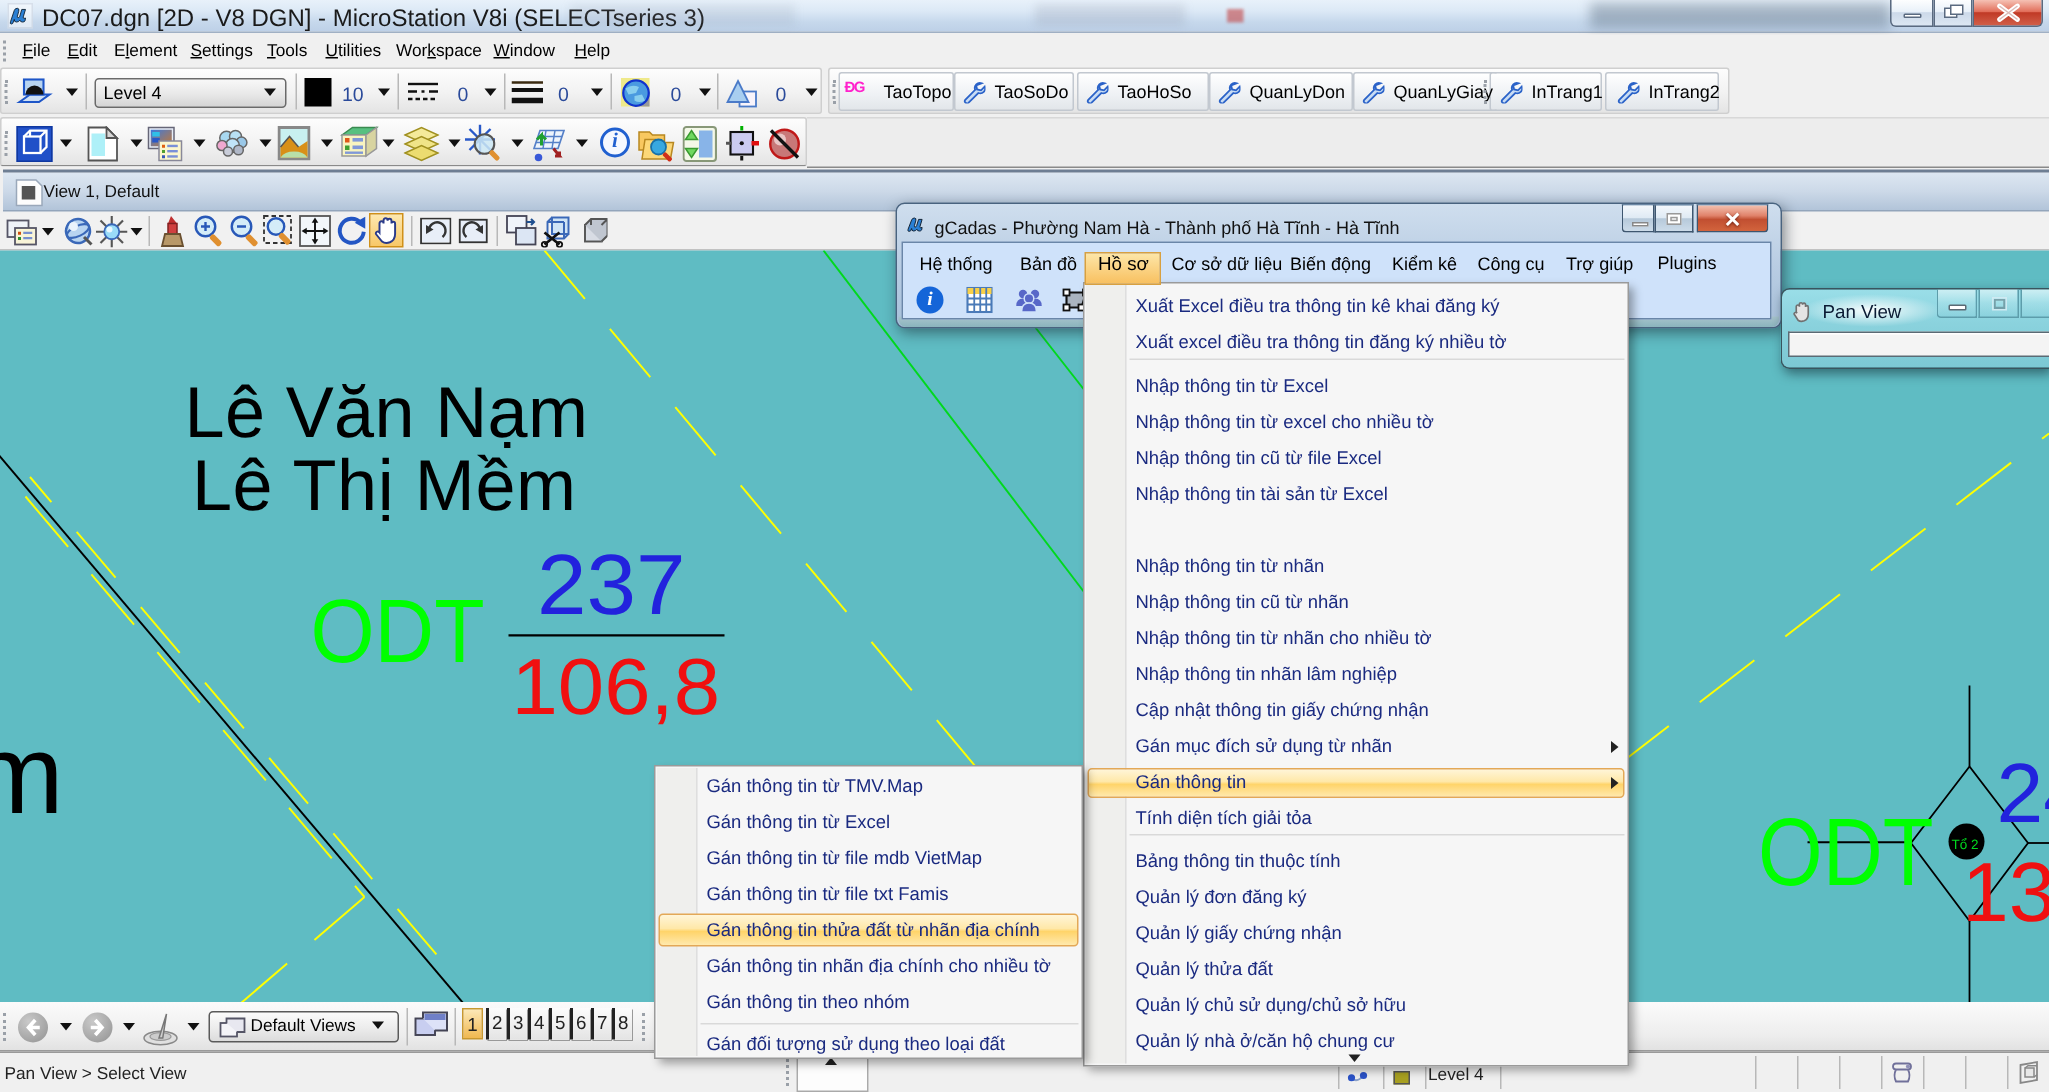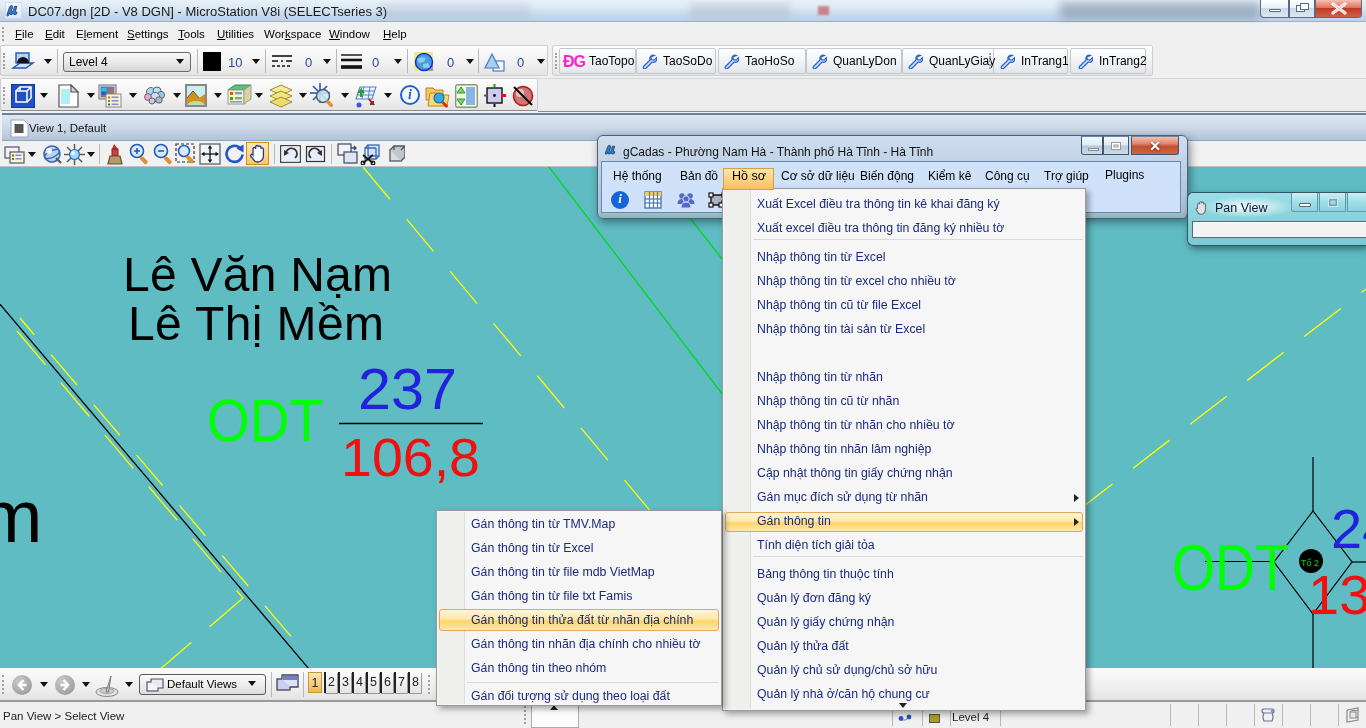--- a/index.html
+++ b/index.html
@@ -5,21 +5,21 @@
   * { margin:0; padding:0; box-sizing:border-box; }
   html,body { width:1366px; height:728px; overflow:hidden; }
   body { font-family:"Liberation Sans", sans-serif; font-size:12px; position:relative; background:#f0f0f0; }
   .abs { position:absolute; }
   
   #titlebar { left:0; top:0; width:1366px; height:22px;
     background:linear-gradient(180deg,#e8f1fa 0%,#dce9f6 35%,#c6d8ec 70%,#bdd0e7 100%);
     border-bottom:1px solid #a0b0c4; }
   .ghost { color:rgba(90,95,105,.42); font-size:11px; top:5px;margin-top:20px; }
   #mslogo { left:5px; top:2px; width:17px; height:17px; background:rgba(252,253,255,.55); border:1px solid rgba(190,200,215,.5); }
-  #title-text { left:28px; top:4px; color:#1a1a1a; font-size:13px; }
+  #title-text { left:28px; top:4px; color:#1a1a1a; font-size:16px; }
   .capbtn { top:0; height:18px; border:1px solid #5a6a80; border-top:none; }
   .capbtn.lite { background:linear-gradient(180deg,#fdfeff 0%,#e9f1f9 45%,#ccd9e9 50%,#dce7f3 100%); }
   .capbtn.red  { background:linear-gradient(180deg,#f5c1b4 0%,#e2705c 45%,#c03a26 50%,#d15f49 100%); }
   
   #menubar { left:0; top:23px; width:1366px; height:22px; background:#f0f0f0; }
   .mi { top:5px; color:#000; font-size:11.5px; }
   .mi u { text-decoration:underline; }
   
   .tb-panel { background:linear-gradient(180deg,#fdfdfd 0%,#f2f2f2 55%,#e4e4e4 100%);
     border:1px solid #cfcfcf; border-radius:2px; }
@@ -158,21 +158,21 @@
 </div>
 <div class="abs tb-panel" id="row1R">
   <div class="abs grip" style="left:2px; top:7px; height:16px;"></div>
   <div class="abs tbtn" style="left:6px; width:77px;"></div>
   <div class="abs tbtn" style="left:83px; width:80px;"></div>
   <div class="abs tbtn" style="left:165px; width:88px;"></div>
   <div class="abs tbtn" style="left:253px; width:96px;"></div>
   <div class="abs tbtn" style="left:349px; width:96px;"></div>
   <div class="abs tbtn" style="left:440px; width:75px;"></div>
   <div class="abs tbtn" style="left:517px; width:76px;"></div>
-  <div class="abs" style="left:10px; top:7px; color:#ff22cc; font-weight:bold; font-size:16px; letter-spacing:-1px;">ĐG</div>
+  <div class="abs" style="left:10px; top:7px; color:#ff22cc; font-weight:bold; font-size:10px; letter-spacing:-1px;">ĐG</div>
   <div class="abs btxt" style="left:36px;">TaoTopo</div>
   <svg class="abs wrench" style="left:88px; top:8px;" width="16" height="15" viewBox="0 0 16 15">
       <path d="M13.5 1.5 a3.4 3.4 0 0 0 -4.4 4.4 L2.5 12.5 a1.5 1.5 0 0 0 2.1 2.1 L11.2 8 a3.4 3.4 0 0 0 4.4 -4.4 L13 6.2 l-2.6 -0.6 -0.6 -2.6 Z" fill="#c8dcf4" stroke="#2a62c8" stroke-width="1.2"></path>
     </svg>
   <div class="abs btxt" style="left:110px;">TaoSoDo</div>
   <svg class="abs wrench" style="left:170px; top:8px;" width="16" height="15" viewBox="0 0 16 15">
       <path d="M13.5 1.5 a3.4 3.4 0 0 0 -4.4 4.4 L2.5 12.5 a1.5 1.5 0 0 0 2.1 2.1 L11.2 8 a3.4 3.4 0 0 0 4.4 -4.4 L13 6.2 l-2.6 -0.6 -0.6 -2.6 Z" fill="#c8dcf4" stroke="#2a62c8" stroke-width="1.2"></path>
     </svg>
   <div class="abs btxt" style="left:192px;">TaoHoSo</div>
   <svg class="abs wrench" style="left:258px; top:8px;" width="16" height="15" viewBox="0 0 16 15">

